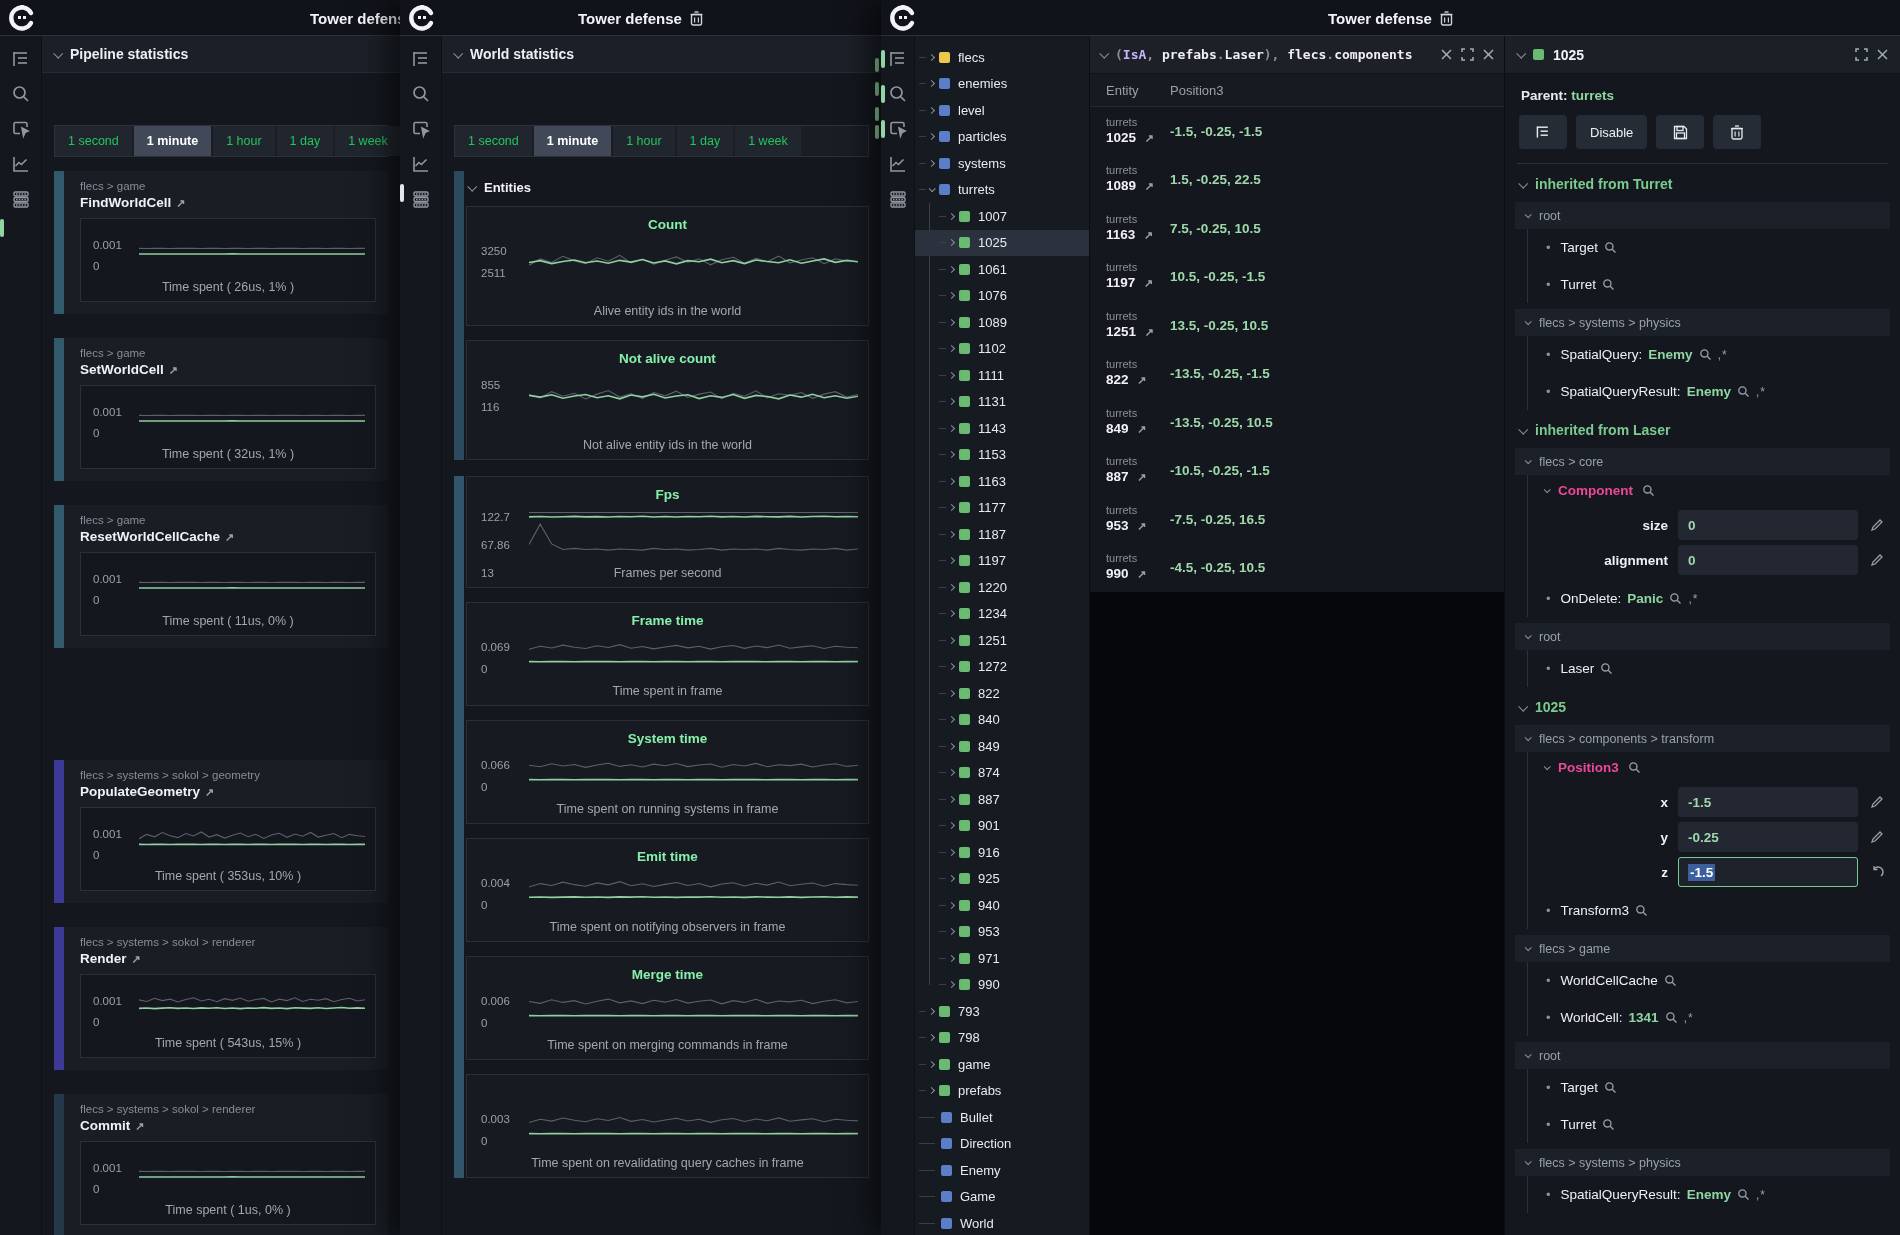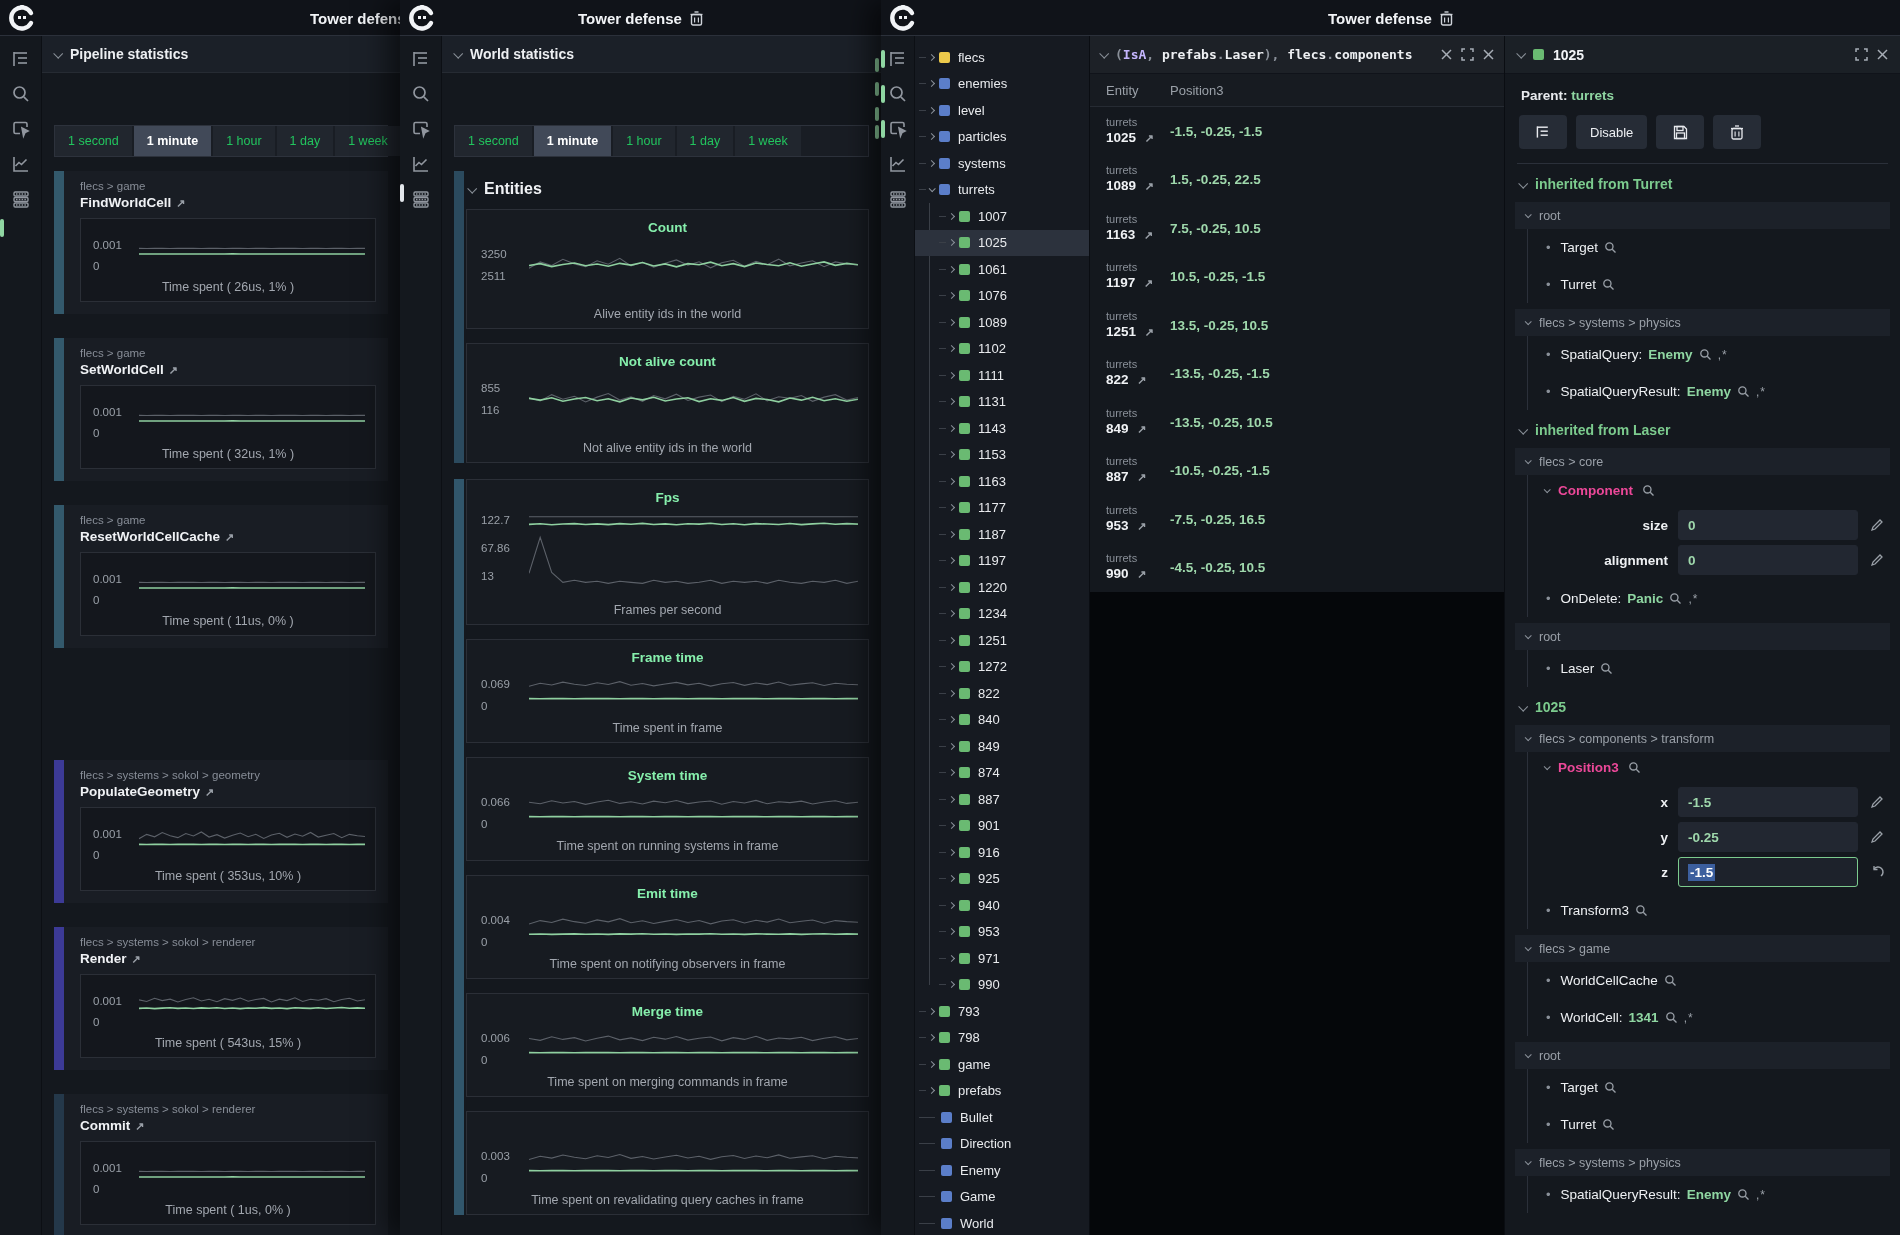--- a/index.html
+++ b/index.html
@@ -48,21 +48,21 @@
   .chartbox { position:relative; border:1px solid #2b2f37; background:#14171d; height:84px; }
   .cb-labels { position:absolute; left:12px; top:20px; display:flex; flex-direction:column; gap:9px; font-size:11.5px; color:#9aa0a8; }
   .cb-svg { position:absolute; left:58px; right:10px; top:14px; bottom:28px; }
   .cb-svg svg { width:100%; height:100%; display:block; }
   .cb-caption { position:absolute; left:0; right:0; bottom:7px; text-align:center; font-size:12.5px; color:#a2a7af; white-space:nowrap; }
 
   
   .wsection { position:relative; padding-left:12px; margin-bottom:16px; }
   .wsection .s-accent { position:absolute; left:0; top:0; bottom:0; width:10px; }
   .ws-header { display:flex; align-items:center; gap:9px; padding:9px 2px 11px; }
-  .ws-title { font-size:16px; font-weight:bold; color:#f0f2f5; }
+  .ws-title { font-size:13px; font-weight:bold; color:#f0f2f5; }
   .wchart { position:relative; border:1px solid #2b2f37; background:#171b21; margin-bottom:14px; }
   .wc-title { text-align:center; font-size:13.5px; font-weight:bold; color:#86efac; padding-top:10px; }
   .wc-labels { position:absolute; left:14px; top:38px; display:flex; flex-direction:column; gap:10px; font-size:11.5px; color:#9aa0a8; }
   .wc-svg { position:absolute; left:62px; right:10px; top:34px; bottom:32px; }
   .wc-svg svg { width:100%; height:100%; display:block; }
 
   .scrollmark { position:absolute; right:2px; width:4px; height:14px; border-radius:2px; background:#8fd0a0; z-index:5; }
 
   
   .w3-cols { display:flex; height:1199px; flex:1; min-width:0; }
@@ -435,21 +435,21 @@
                     <svg viewBox="0 0 100 100" preserveAspectRatio="none">
                       <polyline points="0.0,38.0 3.4,44.0 6.9,32.0 10.3,40.8 13.8,35.2 17.2,46.0 20.7,36.8 24.1,30.0 27.6,42.4 31.0,36.0 34.5,44.8 37.9,33.6 41.4,40.0 44.8,31.2 48.3,43.2 51.7,36.8 55.2,32.8 58.6,45.6 62.1,35.2 65.5,40.8 69.0,30.4 72.4,44.0 75.9,36.0 79.3,39.2 82.8,33.6 86.2,44.8 89.7,36.8 93.1,32.0 96.6,42.4 100.0,37.6" fill="none" stroke="#5c6169" stroke-width="1.1" vector-effect="non-scaling-stroke"></polyline>
                       <polyline points="0.0,39.2 3.4,42.6 6.9,38.1 10.3,44.8 13.8,40.3 17.2,37.5 20.7,43.7 24.1,39.8 27.6,45.9 31.0,38.6 34.5,42.0 37.9,37.0 41.4,44.2 44.8,40.3 48.3,38.1 51.7,45.4 55.2,39.8 58.6,43.1 62.1,37.5 65.5,44.8 69.0,39.2 72.4,41.4 75.9,45.9 79.3,38.6 82.8,42.6 86.2,37.0 89.7,43.7 93.1,39.8 96.6,44.8 100.0,40.9" fill="none" stroke="#8fd0a0" stroke-width="1.6" vector-effect="non-scaling-stroke"></polyline>
                     </svg>
                   </div>
         <div class="cb-caption">Not alive entity ids in the world</div>
       </div>
               </div>
               <div class="wsection">
                 <div class="s-accent" style="background:#31566b"></div>
-                <div class="wchart" style="height:146px">
+                <div class="wchart" style="height:112px">
         <div class="wc-title">Fps</div>
         <div class="wc-labels" style="gap:16px;top:34px;">
                     <span>122.7</span>
                     <span>67.86</span>
                     <span>13</span>
                   </div>
         <div class="wc-svg">
                     <svg viewBox="0 0 100 100" preserveAspectRatio="none">
                       <polyline points="0.0,3.5 3.4,3.5 6.9,3.5 10.3,3.5 13.8,3.5 17.2,3.5 20.7,3.5 24.1,3.5 27.6,3.5 31.0,3.5 34.5,3.5 37.9,3.6 41.4,3.5 44.8,3.5 48.3,3.5 51.7,3.5 55.2,3.5 58.6,3.5 62.1,3.5 65.5,3.5 69.0,3.5 72.4,3.5 75.9,3.5 79.3,3.5 82.8,3.5 86.2,3.5 89.7,3.5 93.1,3.5 96.6,3.5 100.0,3.5" fill="none" stroke="#5c6169" stroke-width="1.1" vector-effect="non-scaling-stroke"></polyline>
                       <polyline points="0.0,13.3 3.4,12.5 6.9,13.7 10.3,12.9 13.8,12.3 17.2,13.4 20.7,12.7 24.1,13.6 27.6,12.4 31.0,13.1 34.5,12.0 37.9,13.5 41.4,12.6 44.8,13.8 48.3,12.5 51.7,13.0 55.2,11.9 58.6,13.4 62.1,12.5 65.5,13.7 69.0,12.3 72.4,12.9 75.9,13.4 79.3,12.2 82.8,13.6 86.2,12.6 89.7,11.8 93.1,13.2 96.6,12.4 100.0,13.0" fill="none" stroke="#8fd0a0" stroke-width="1.6" vector-effect="non-scaling-stroke"></polyline>

